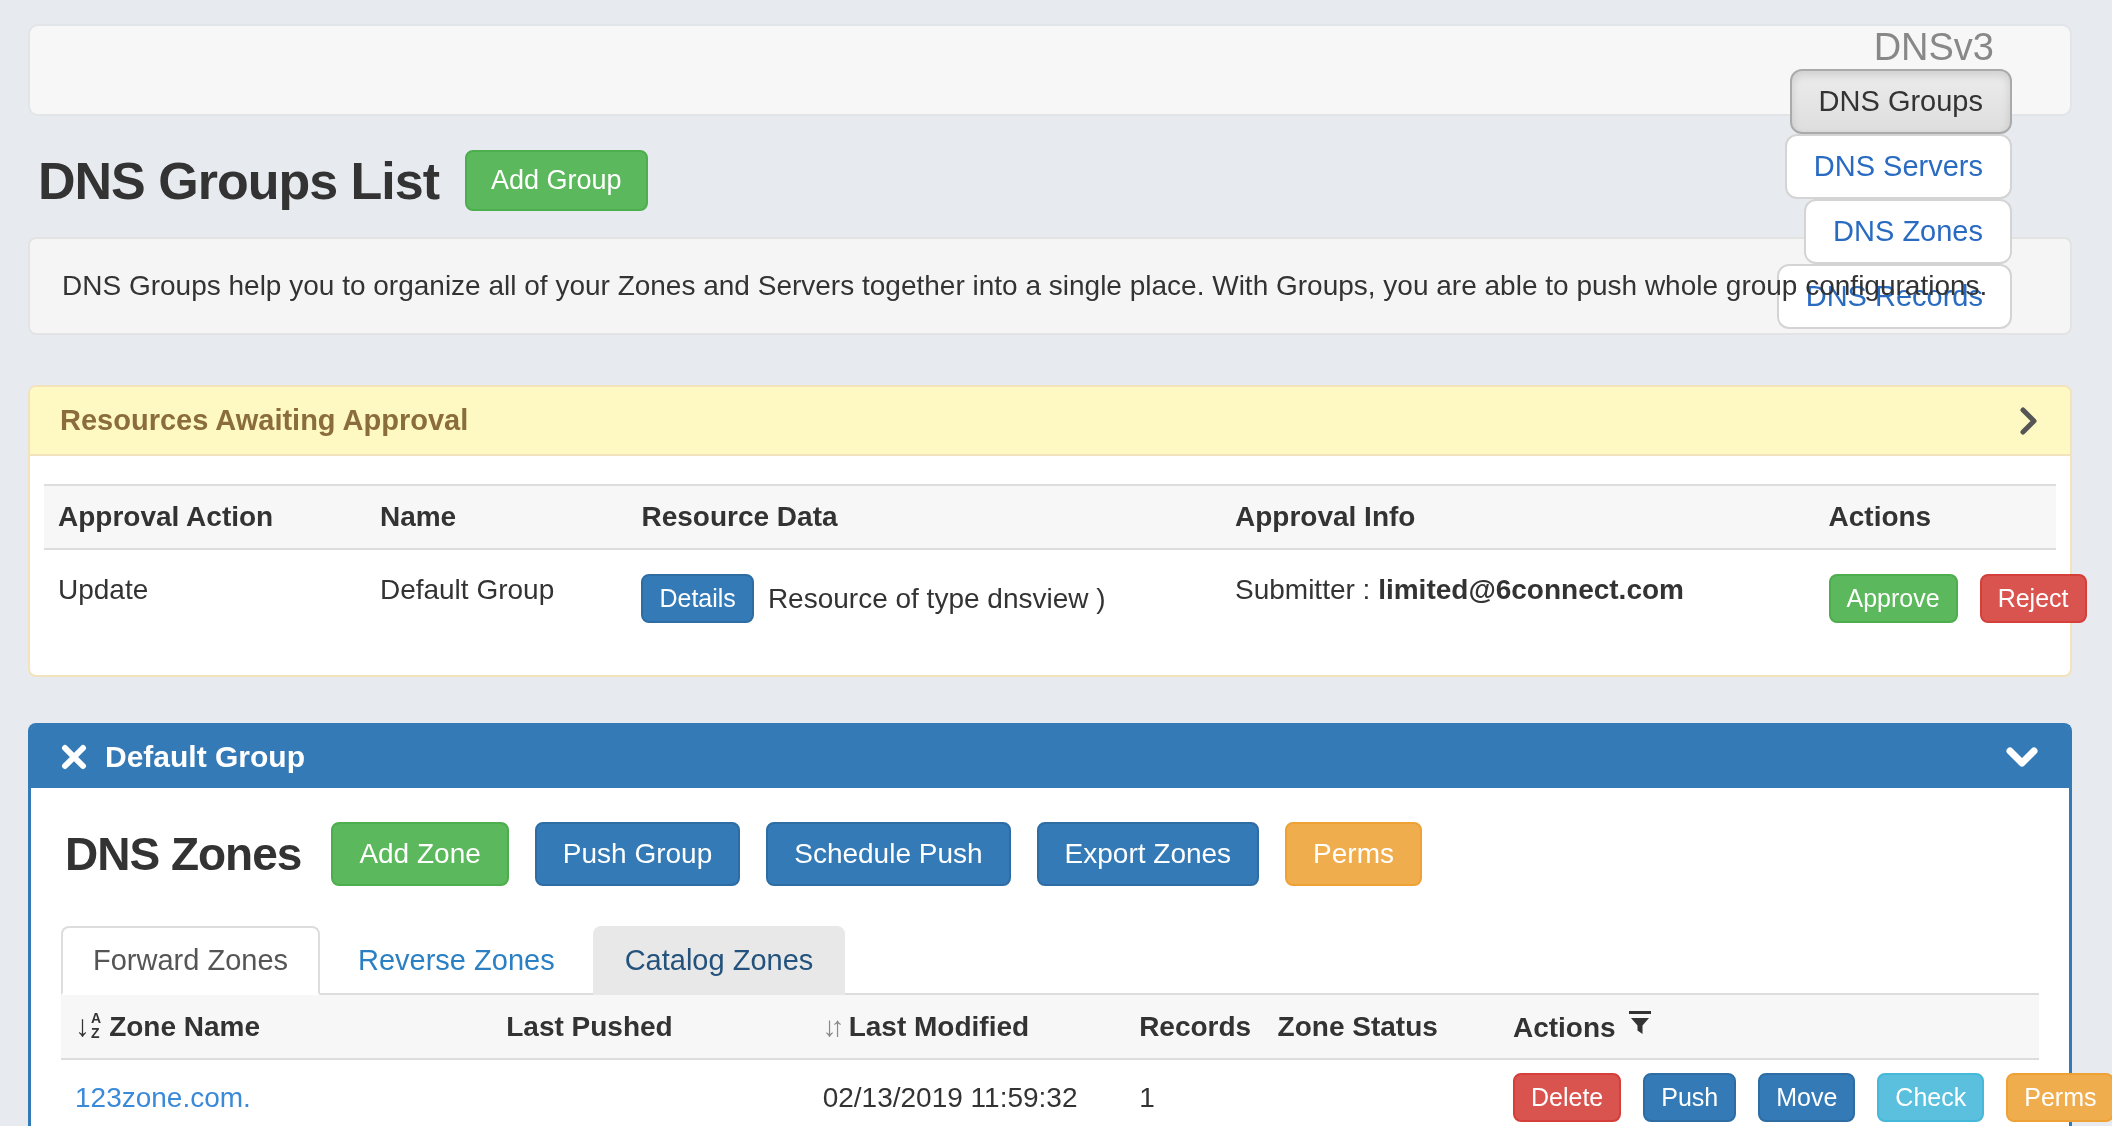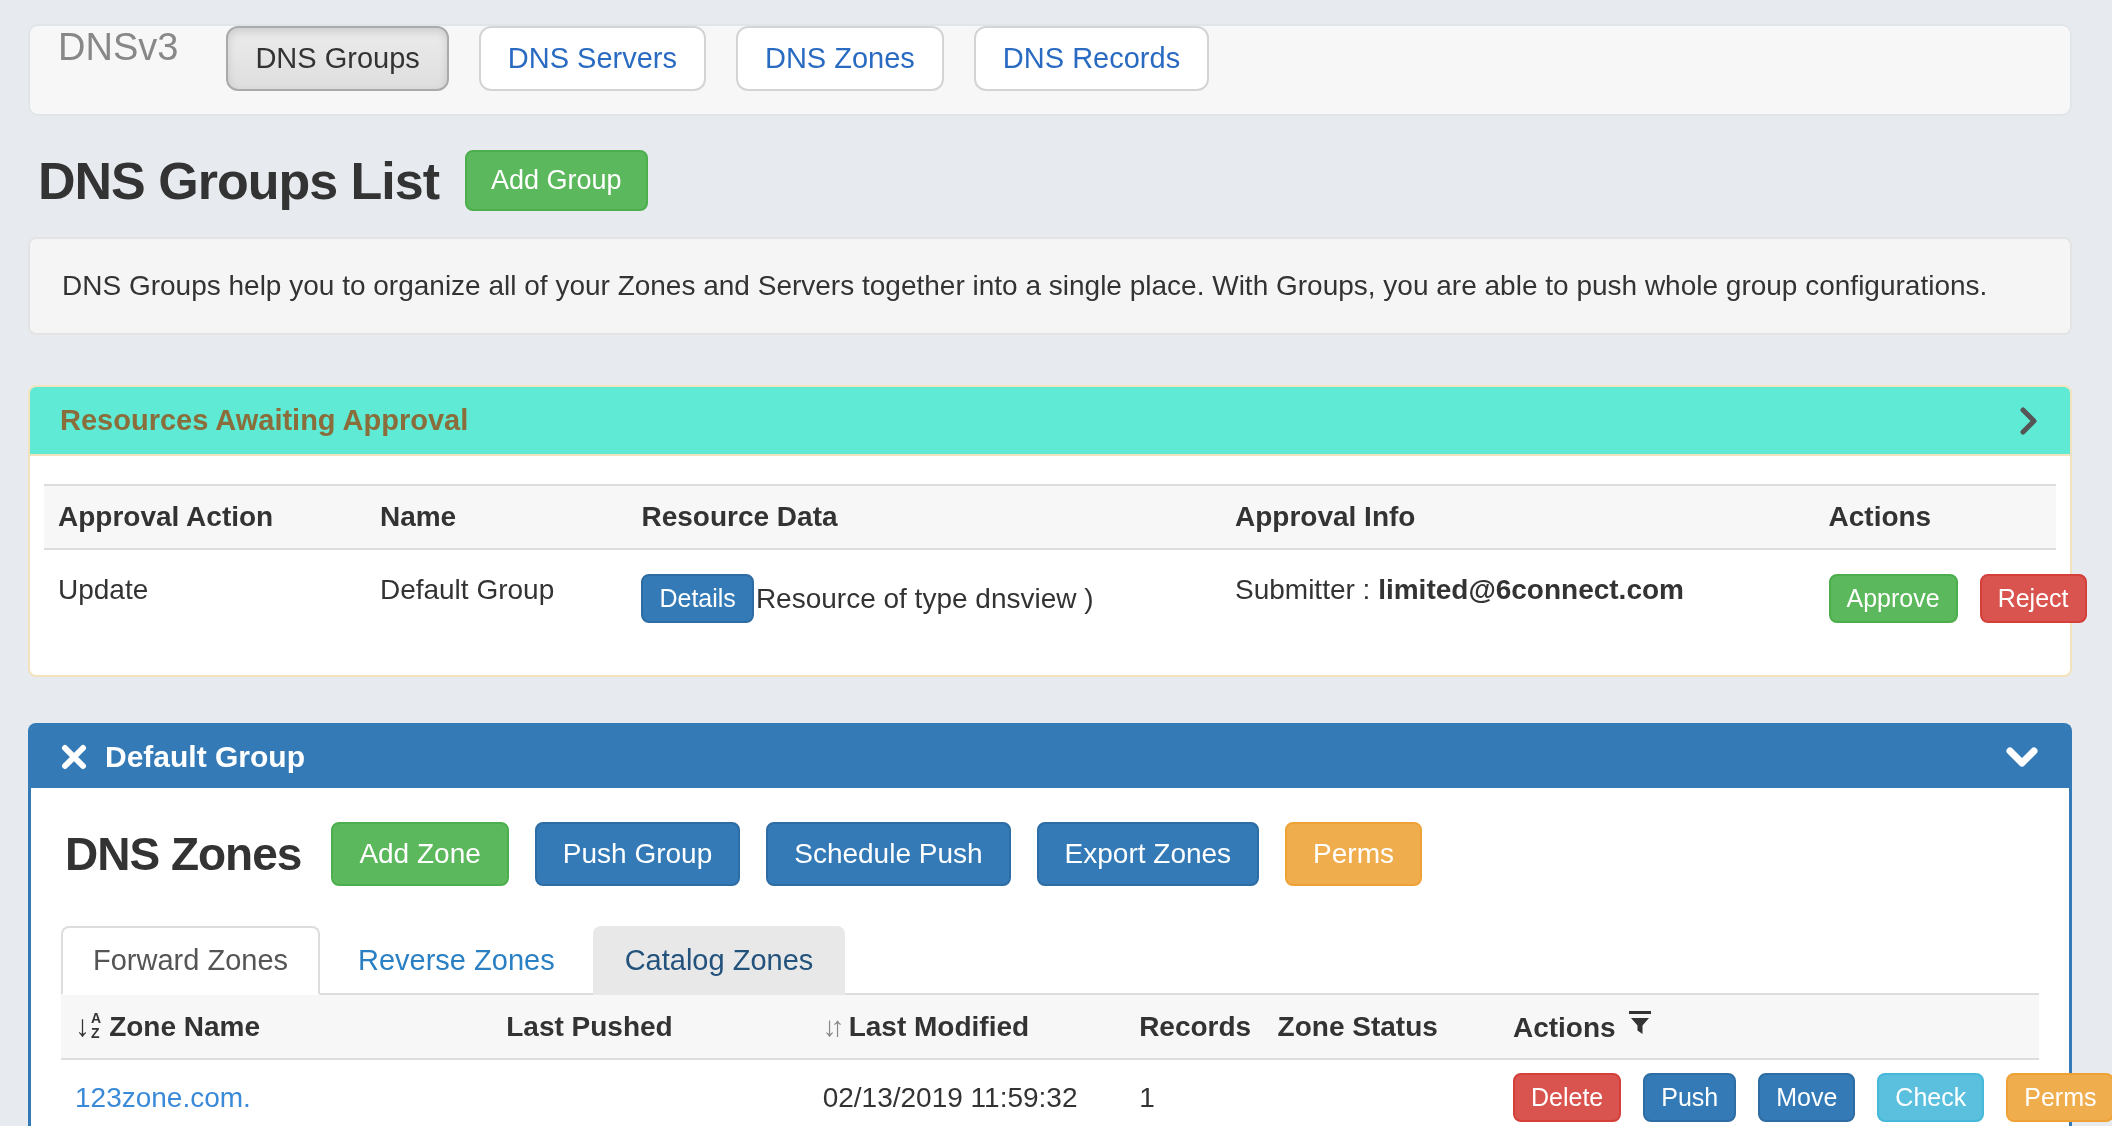--- a/index.html
+++ b/index.html
@@ -7,21 +7,21 @@
   body {
     background:#e7ebef;
     font-family:"Liberation Sans", sans-serif;
     color:#333;
   }
   .page { padding:24px 40px 0 28px; }
 
   
   .navbar {
     height:92px; background:#f7f7f7; border:2px solid #e2e5e8; border-radius:10px;
-    display:flex; align-items:flex-start; padding:0 28px;
+    display:flex; align-items:flex-end; padding:0 28px;flex-direction:column;
   }
   .brand { font-size:38px; color:#888; margin-right:48px; }
   .navbtn {
     font-family:inherit; font-size:29px; padding:14px 27px; margin-right:30px;
     background:#fff; color:#2a6bc2; border:2px solid #d4d4d4; border-radius:12px; cursor:pointer;
   }
   .navbtn.active {
     background:linear-gradient(#ececec,#dedede); color:#333; border-color:#aaa;
     box-shadow:inset 0 4px 8px rgba(0,0,0,.13);
   }
@@ -46,34 +46,34 @@
 
   
   .well {
     background:#f5f5f5; border:2px solid #e3e3e3; border-radius:8px;
     padding:31px 32px; font-size:28px; color:#333; margin-bottom:50px;
   }
 
   
   .panel-warning { background:#fff; border:2px solid #f2e3bc; border-radius:8px; margin-bottom:46px; }
   .panel-warning .heading {
-    background:#5eead4; color:#8a6d3b; font-size:29px; font-weight:bold;
+    background:#fef9c3; color:#8a6d3b; font-size:29px; font-weight:bold;
     padding:17px 30px; border-bottom:2px solid #f2e3bc; border-radius:6px 6px 0 0;
     display:flex; align-items:center; justify-content:space-between; cursor:pointer;
   }
   .panel-body { padding:28px 14px 52px; }
 
   table { width:100%; border-collapse:collapse; table-layout:fixed; }
   th {
     text-align:left; font-size:28px; font-weight:bold; color:#333;
     padding:15px 14px; background:#f7f7f7;
     border-top:2px solid #ddd; border-bottom:2px solid #ddd;
   }
   .approval-table td { font-size:28px; padding:24px 14px 0; vertical-align:top; }
-  .cell-flex { display:flex; align-items:center; gap:2px; }
+  .cell-flex { display:flex; align-items:center; gap:14px; }
   .submitter b { font-weight:bold; }
   .actions-flex { display:flex; gap:22px; }
 
   
   .panel-primary { background:#fff; border:3px solid #337ab7; border-bottom:none; border-radius:8px 8px 0 0; }
   .panel-primary .heading {
     background:#337ab7; color:#fff; font-size:30px; font-weight:bold;
     padding:14px 30px; display:flex; align-items:center; gap:18px; border-radius:4px 4px 0 0;
   }
   .heading .spacer { flex:1; }

